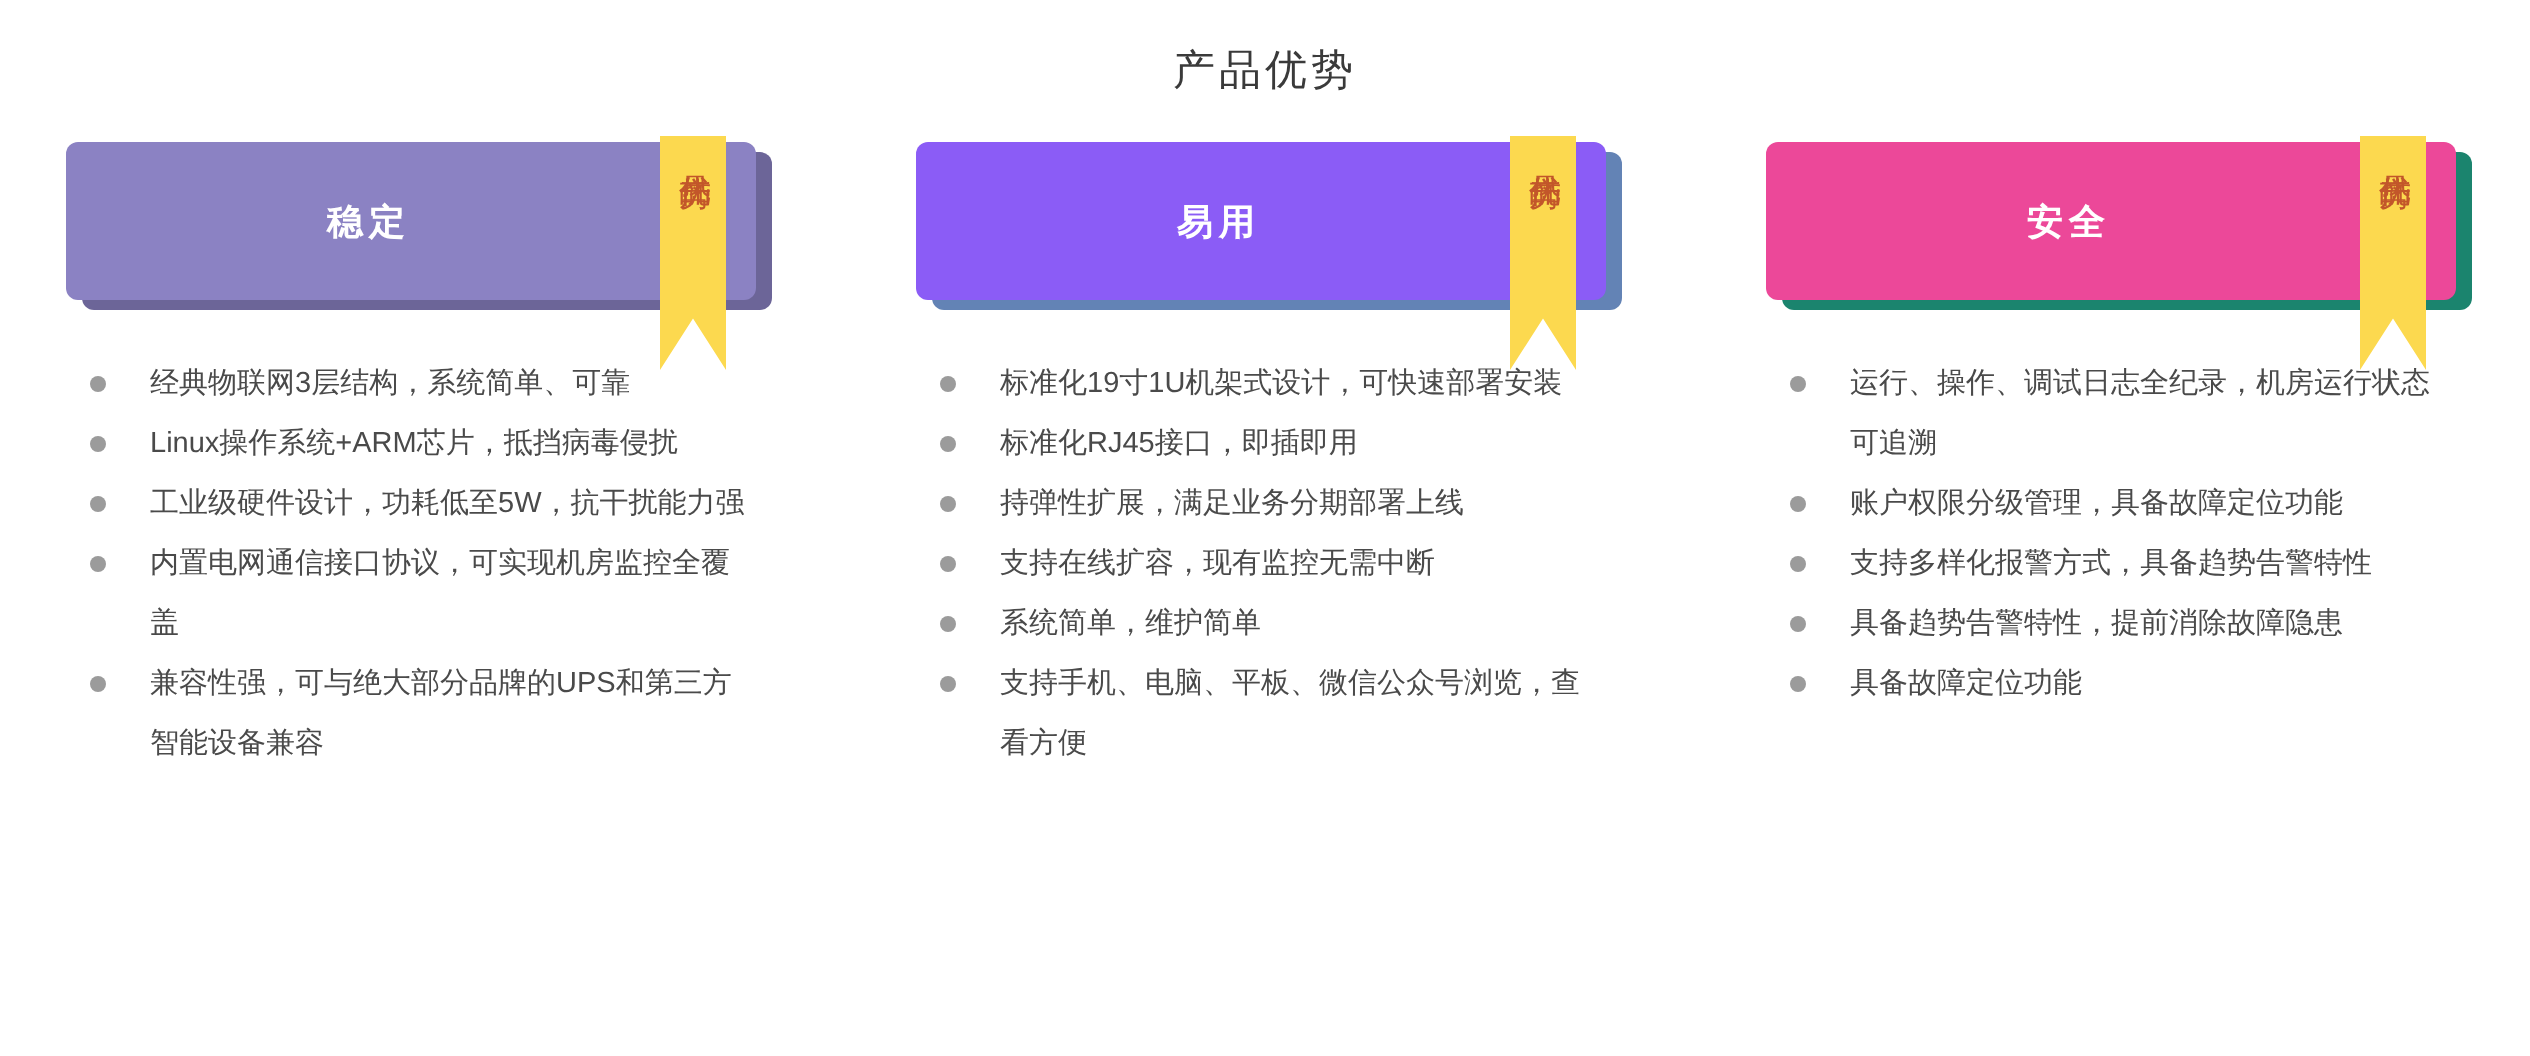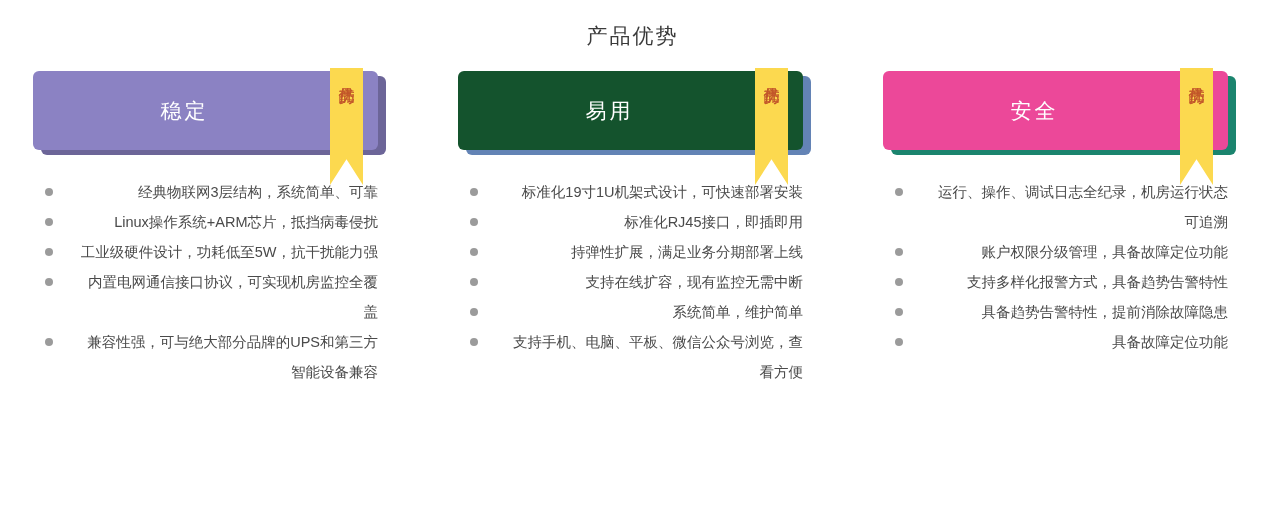--- a/index.html
+++ b/index.html
@@ -66,23 +66,23 @@
     width: 100%;
     height: 79px;
     border-radius: 6px;
     z-index: 2;
     display: flex;
     align-items: center;
     justify-content: center;
   }
   .card-header-title {
     color: #ffffff;
-    font-size: 21px;
+    font-size: 18px;
     letter-spacing: 3px;
-    font-weight: normal;
+    font-weight: bold;
     
     margin-right: 42px;
   }
 
   
   .ribbon {
     position: absolute;
     top: -3px;
     right: 15px;
     width: 33px;
@@ -105,21 +105,20 @@
     line-height: 1.12;
     letter-spacing: 0px;
     white-space: nowrap;
   }
 
   
   .feature-list {
     list-style: none;
     margin: 0;
     padding: 22px 0 0 12px;
-    text-align: right;
   }
   .feature-item {
     position: relative;
     padding-left: 30px;
     font-size: 14.5px;
     color: #4a4a4a;
     line-height: 30px;
     margin-bottom: 0px;
     max-width: 318px;
   }
@@ -155,21 +154,21 @@
       <li class="feature-item"><span class="feature-bullet"></span><span>Linux操作系统+ARM芯片，抵挡病毒侵扰</span></li>
       <li class="feature-item"><span class="feature-bullet"></span><span>工业级硬件设计，功耗低至5W，抗干扰能力强</span></li>
       <li class="feature-item"><span class="feature-bullet"></span><span>内置电网通信接口协议，可实现机房监控全覆盖</span></li>
       <li class="feature-item"><span class="feature-bullet"></span><span>兼容性强，可与绝大部分品牌的UPS和第三方智能设备兼容</span></li>
     </ul>
   </div>
 
   <div class="card card--2">
     <div class="card-header-wrap">
       <div class="card-header-shadow" style="background: rgb(127, 168, 232);"></div>
-      <div class="card-header" style="background: #14532d;">
+      <div class="card-header" style="background: #8b5cf6;">
         <span class="card-header-title">易用</span>
       </div>
       <div class="ribbon" style="background: rgb(252, 217, 79);">
         <span class="ribbon-text" style="color: rgb(194, 87, 42);">产品优势</span>
       </div>
     </div>
     <ul class="feature-list">
       <li class="feature-item"><span class="feature-bullet"></span><span>标准化19寸1U机架式设计，可快速部署安装</span></li>
       <li class="feature-item"><span class="feature-bullet"></span><span>标准化RJ45接口，即插即用</span></li>
       <li class="feature-item"><span class="feature-bullet"></span><span>持弹性扩展，满足业务分期部署上线</span></li>

